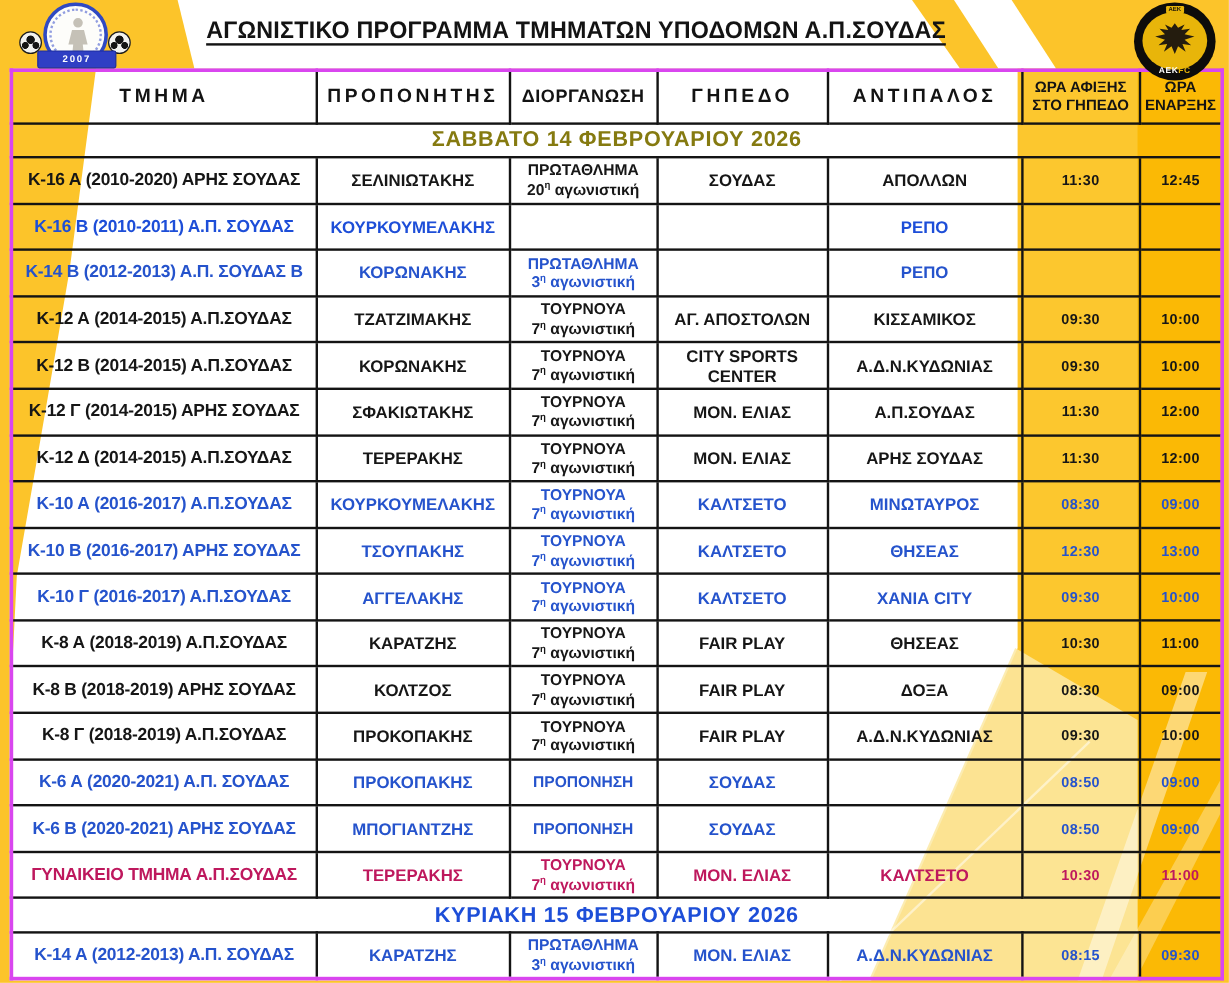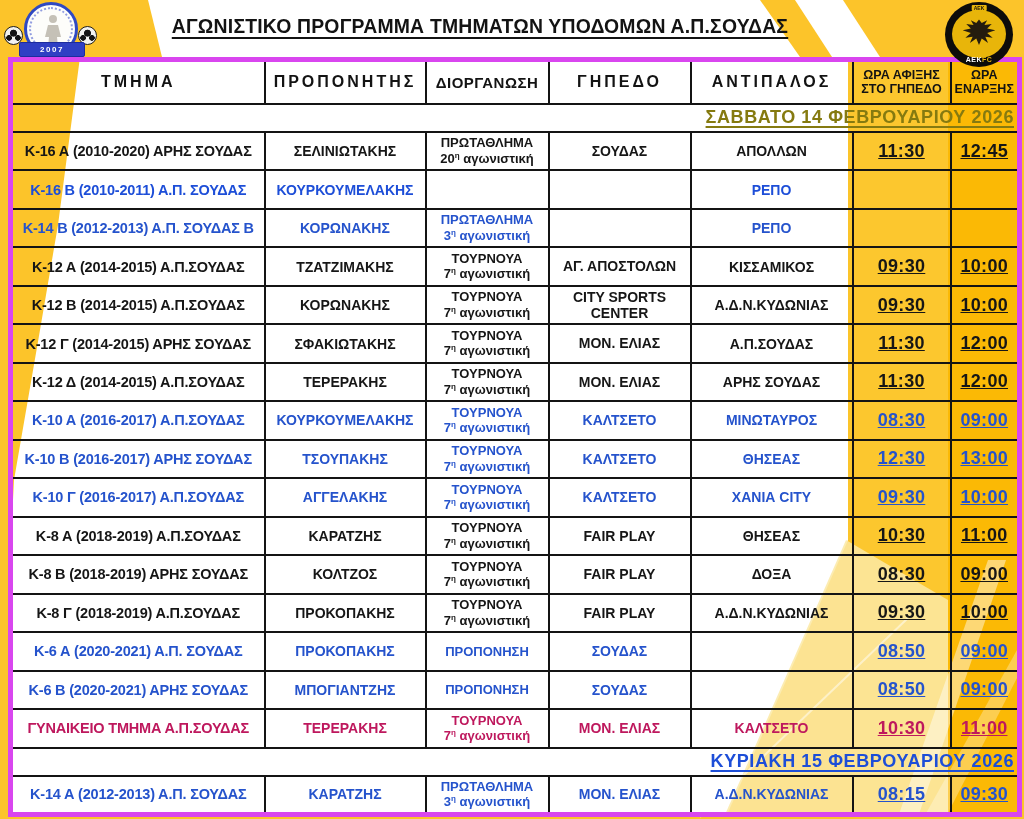--- a/index.html
+++ b/index.html
@@ -7,21 +7,21 @@
   .canvas{position:relative;width:1024px;height:819px;overflow:hidden;background:#FCC42A;}
   .bg{position:absolute;left:0;top:0;z-index:0;}
 
   
   .title{position:absolute;left:150px;top:15px;width:660px;z-index:2;text-align:center;
     font-size:20px;font-weight:bold;color:#131313;letter-spacing:.2px;
     text-decoration:underline;text-decoration-thickness:2px;text-underline-offset:4px;
     transform:scaleX(.97);}
 
   
-  .logo-left{position:absolute;left:4px;top:1px;width:96px;height:72px;z-index:3;}
+  .logo-left{position:absolute;left:16px;top:1px;width:96px;height:72px;z-index:3;}
   .crest{position:absolute;left:20px;top:1px;width:54px;height:54px;background:#fdfdfa;
     border:3px solid #2F49C2;border-radius:50%;box-sizing:border-box;}
   .crest::before{content:"";position:absolute;inset:2px;border:2px dotted #4a5ecf;border-radius:50%;opacity:.6;}
   .crest svg{position:absolute;left:11px;top:6px;}
   .ball{position:absolute;width:17px;height:17px;border-radius:50%;background:#f2f2ef;border:1px solid #1c1c1c;
     background-image:radial-gradient(circle at 50% 36%,#141414 0 3.2px,transparent 3.8px),
       radial-gradient(circle at 24% 64%,#141414 0 2.6px,transparent 3.1px),
       radial-gradient(circle at 76% 64%,#141414 0 2.6px,transparent 3.1px);}
   .ball-l{left:0;top:25px}.ball-r{right:3px;top:25px}
   .banner{position:absolute;left:15px;top:41px;width:64px;height:13px;background:#2f3fc4;
@@ -34,39 +34,39 @@
   .aek-inner{position:absolute;left:7px;top:8px;width:54px;height:48px;background:#E8B50A;border-radius:50%;}
   .aek-tag{position:absolute;top:3px;left:50%;transform:translateX(-50%);background:#E8B50A;color:#1a1409;
     font-size:5px;font-weight:bold;line-height:6px;padding:0 2px;border-radius:1px;z-index:2;}
   .aek-eagle{position:absolute;left:12px;top:12px;}
   .aek-text{position:absolute;bottom:3px;width:100%;text-align:center;font-size:7px;font-weight:bold;
     color:#fff;letter-spacing:.5px;line-height:8px;}
   .aek-text .fc{color:#E8B50A;}
 
   
   table.sched{position:absolute;left:8px;top:57px;width:1009px;height:760px;z-index:1;
-    border-collapse:collapse;table-layout:fixed;border:5px solid #d946ef;background:transparent;}
+    border-collapse:collapse;table-layout:fixed;border:3px solid #d946ef;background:transparent;}
   .sched th,.sched td{border:2px solid #141414;padding:0 3px;text-align:center;vertical-align:middle;
     overflow:hidden;}
   .sched thead tr{height:44px;}
   .sched tbody tr{height:38px;}
   .sched tr.date-row{height:28px;}
   th{font-weight:bold;color:#131313;font-size:16px;letter-spacing:3px;}
   th.th-comp{letter-spacing:.5px;font-size:15px;}
   th.th-time{font-size:12.5px;letter-spacing:0;line-height:1.15;}
   td.date-cell{font-size:18px;font-weight:bold;letter-spacing:.6px;
-    text-decoration:underline;text-decoration-thickness:2px;text-underline-offset:3px;text-align:right;}
+    text-decoration-thickness:2px;text-underline-offset:3px;}
   td{font-weight:bold;}
   .c-team{font-size:14.5px;letter-spacing:-.2px;}
   .c-coach{font-size:14px;}
   .c-comp{font-size:13px;line-height:1.2;margin-top:40px;}
   .c-comp sup{font-size:8px;}
   .c-venue{font-size:14px;line-height:1.15;}
   .c-opp{font-size:14px;}
-  .c-time{font-size:18px;letter-spacing:.3px;text-decoration:underline;}
+  .c-time{font-size:12px;letter-spacing:.3px;}
 </style>
 </head>
 <body>
 
 <div class="canvas">
 
   <svg class="bg" width="1024" height="819">
     <rect x="0" y="0" width="1024" height="819" fill="#FCC42A"></rect>
     <rect x="850" y="57" width="98" height="760" fill="#FCC72E"></rect>
     <rect x="948" y="57" width="69" height="760" fill="#FBB905"></rect>

